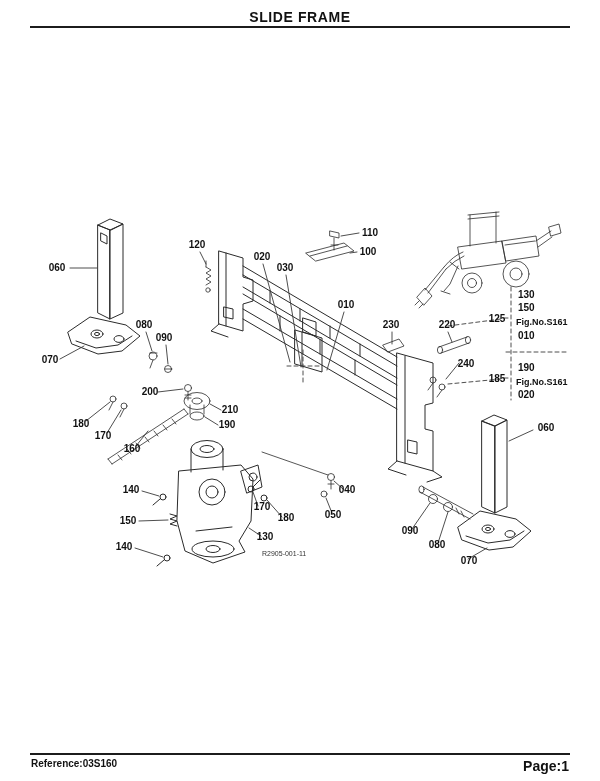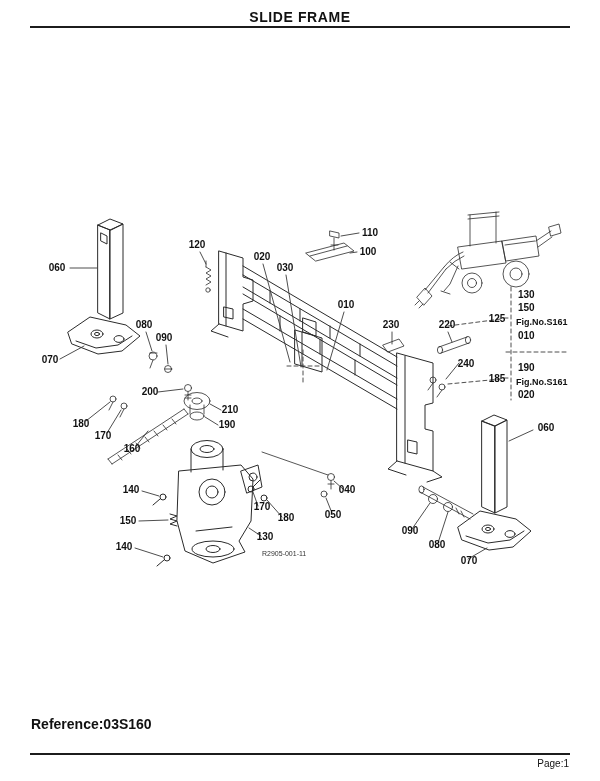--- a/index.html
+++ b/index.html
@@ -3,22 +3,22 @@
 <meta charset="utf-8">
 <style>
   html,body{margin:0;padding:0;background:#ffffff;}
   body{width:600px;height:781px;font-family:"Liberation Sans",sans-serif;}
   .page{position:relative;width:600px;height:781px;background:#fff;overflow:hidden;}
   .header-title{position:absolute;top:9px;left:0;right:0;text-align:center;
     font-size:14px;font-weight:bold;letter-spacing:.6px;color:#111;}
   .rule{position:absolute;left:30px;right:30px;height:2px;background:#1c1c1c;}
   .rule.top{top:26px;}
   .rule.bottom{top:753px;}
-  .footer-ref{position:absolute;top:716px;left:31px;font-size:14px;font-weight:bold;color:#111;}
-  .footer-page{position:absolute;top:758px;right:31px;font-size:10px;font-weight:normal;color:#111;}
+  .footer-ref{position:absolute;top:758px;left:31px;font-size:10px;font-weight:bold;color:#111;}
+  .footer-page{position:absolute;top:758px;right:31px;font-size:14px;font-weight:bold;color:#111;}
   svg.diagram{position:absolute;left:0;top:0;}
   .ln path,.ln circle,.ln ellipse{fill:none;stroke:#2b2b2b;stroke-width:1;
     stroke-linejoin:round;stroke-linecap:round;}
   .thin path,.thin circle,.thin ellipse{stroke-width:.8;}
   .ldr path{fill:none;stroke:#3a3a3a;stroke-width:.9;stroke-linecap:round;}
   .dash path{stroke-dasharray:4 3;}
   text.co{font:bold 10px "Liberation Sans",sans-serif;fill:#101010;text-anchor:middle;}
   text.itm{font:bold 10px "Liberation Sans",sans-serif;fill:#101010;text-anchor:start;}
   text.fig{font:bold 9px "Liberation Sans",sans-serif;fill:#101010;text-anchor:start;}
   text.dwg{font:7px "Liberation Sans",sans-serif;fill:#333;text-anchor:start;}

